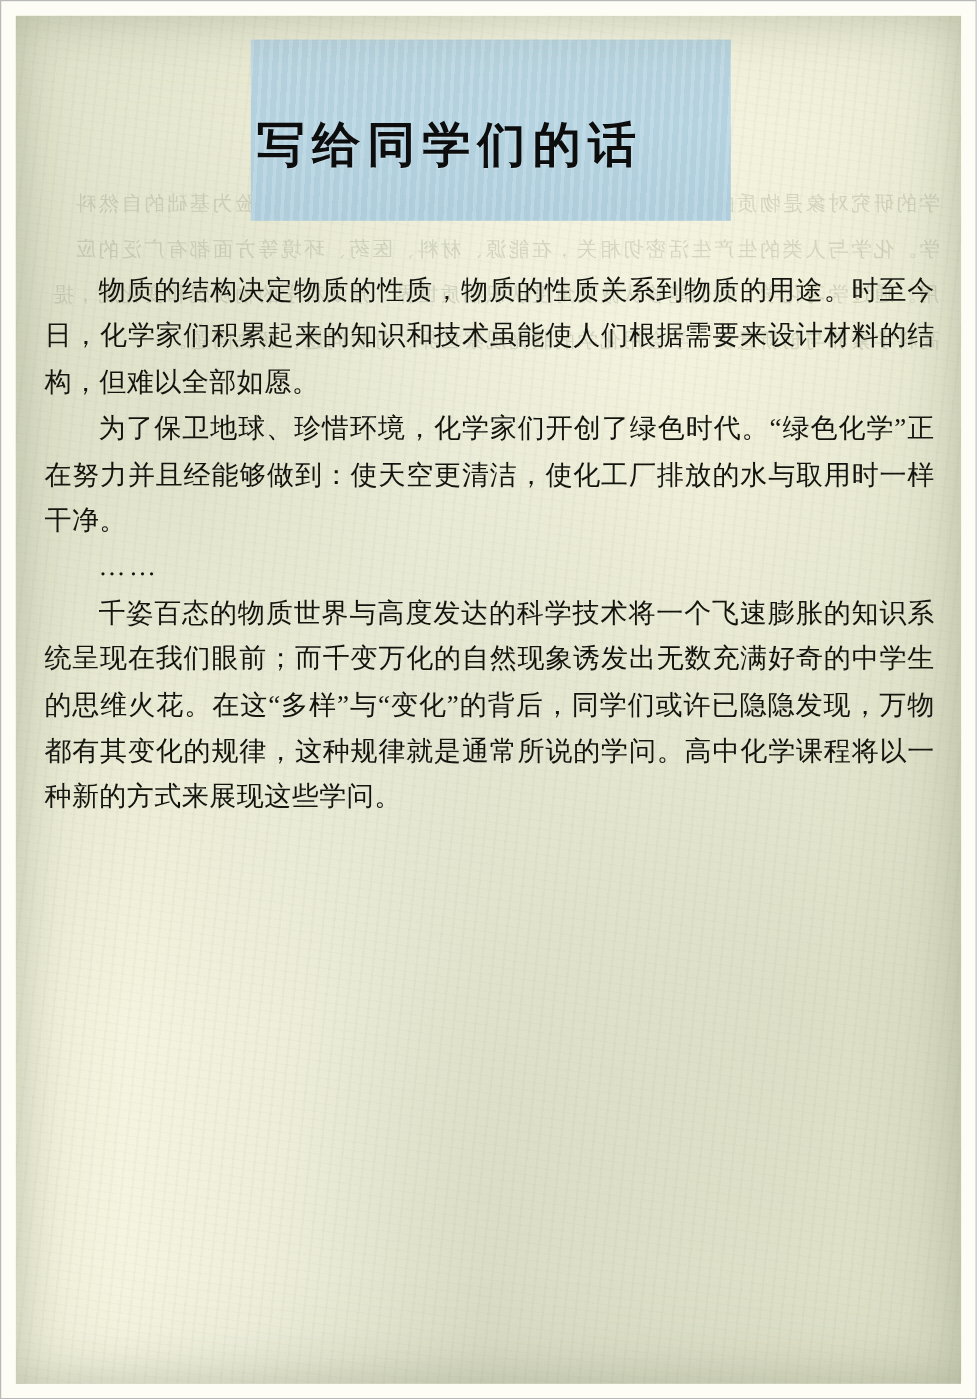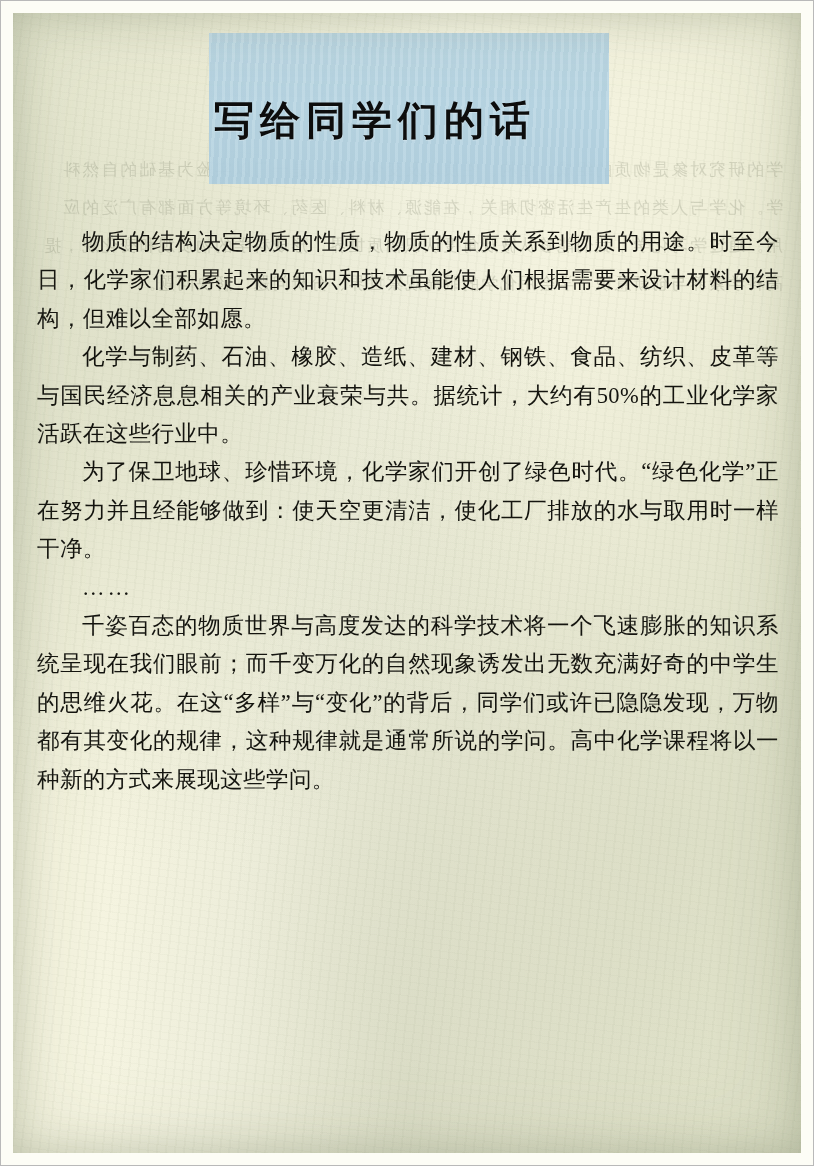--- a/index.html
+++ b/index.html
@@ -130,21 +130,20 @@
 <div id="page">
   <div id="paper"></div>
 
   <div id="bleed">学的研究对象是物质的组成、结构、性质以及变化规律，是一门以实验为基础的自然科学。化学与人类的生产生活密切相关，在能源、材料、医药、环境等方面都有广泛的应用。通过学习化学，我们能够从微观角度认识物质世界，形成科学的物质观和变化观，提高科学素养与创新意识，学会用化学的眼光观察世界、分析问题、解决问题。</div>
 
   <div id="title-banner"></div>
   <div id="title-text">写给同学们的话</div>
 
   <div id="body-text">
     <p>物质的结构决定物质的性质，物质的性质关系到物质的用途。时至今日，化学家们积累起来的知识和技术虽能使人们根据需要来设计材料的结构，但难以全部如愿。</p>
-    <p>化学与制药、石油、橡胶、造纸、建材、钢铁、食品、纺织、皮革等与国民经济息息相关的产业衰荣与共。据统计，大约有50%的工业化学家活跃在这些行业中。</p>
     <p>为了保卫地球、珍惜环境，化学家们开创了绿色时代。“绿色化学”正在努力并且经能够做到：使天空更清洁，使化工厂排放的水与取用时一样干净。</p>
     <p class="dots">……</p>
     <p>千姿百态的物质世界与高度发达的科学技术将一个飞速膨胀的知识系统呈现在我们眼前；而千变万化的自然现象诱发出无数充满好奇的中学生的思维火花。在这“多样”与“变化”的背后，同学们或许已隐隐发现，万物都有其变化的规律，这种规律就是通常所说的学问。高中化学课程将以一种新的方式来展现这些学问。</p>
 
   </div>
 
   <div id="vignette"></div>
 </div>
 
 </body></html>

